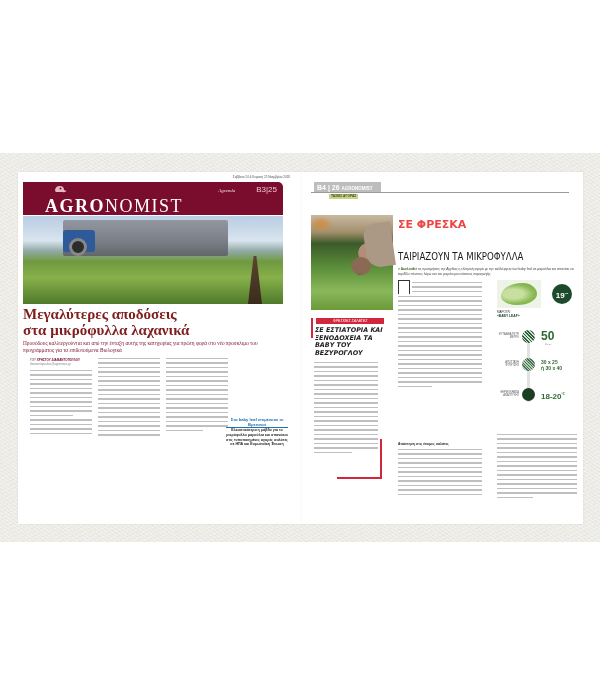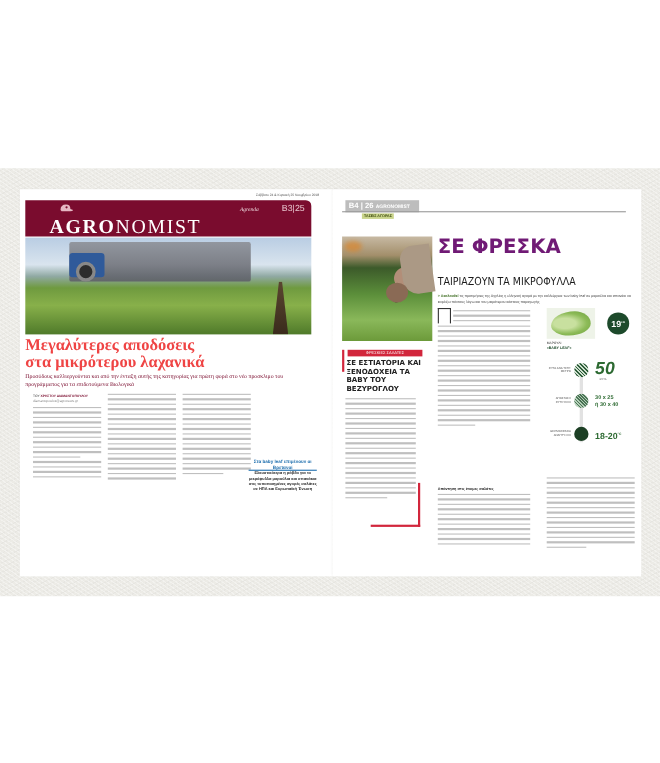--- a/index.html
+++ b/index.html
@@ -21,21 +21,21 @@
   .pagenum-left{position:absolute;right:6px;top:3px;color:#e9c6cf;font-size:8px;display:flex;align-items:baseline;gap:21px;}
   .pagenum-left .brand{font-family:"Liberation Serif",serif;font-style:italic;font-size:5px;color:#f0dde2;}
   .mast-title{position:absolute;left:22px;top:14px;color:#fff;font-family:"Liberation Serif",serif;font-size:18px;letter-spacing:1.5px;white-space:nowrap;}
   .mast-title b{font-weight:bold;}
   .hero{position:absolute;left:5px;top:44px;width:260px;height:88px;
     background:linear-gradient(180deg,#b9cde3 0%,#d9e4ee 28%,#90a9a3 40%,#6f9a3f 52%,#88b04a 70%,#4f7a2a 100%);}
   .hero .machine{position:absolute;left:40px;top:4px;width:165px;height:36px;background:linear-gradient(180deg,#8d9097,#5e6068);border-radius:2px;opacity:.9;}
   .hero .tractor{position:absolute;left:40px;top:14px;width:32px;height:22px;background:#2f5a9a;border-radius:3px;}
   .hero .wheel{position:absolute;left:46px;top:22px;width:18px;height:18px;border-radius:50%;background:#2c2c2c;border:3px solid #888;}
   .hero .furrow{position:absolute;left:225px;top:40px;width:14px;height:48px;background:linear-gradient(180deg,#5a4630,#3a2b1c);clip-path:polygon(40% 0,60% 0,100% 100%,0 100%);}
-  .headline-left{position:absolute;left:5px;top:134px;width:270px;font-family:"Liberation Serif",serif;font-size:15px;line-height:16px;color:#ef4444;font-weight:bold;}
+  .headline-left{position:absolute;left:5px;top:134px;width:270px;font-family:"Liberation Serif",serif;font-size:15px;line-height:16px;color:#7f1d1d;font-weight:bold;}
   .deck-left{position:absolute;left:5px;top:168px;width:260px;font-family:"Liberation Serif",serif;font-size:5.3px;line-height:7px;color:#7a0c2e;}
   .byline{position:absolute;left:12px;top:186px;width:60px;font-size:3px;color:#333;}
   .byline .name{color:#7a0c2e;font-weight:bold;}
   .byline .role{color:#888;}
   .lines{position:absolute;}
   .lines div{height:1.4px;background:#bfbfbf;margin-bottom:3.1px;}
   .pull-left{position:absolute;left:208px;top:245px;width:62px;text-align:center;}
   .pull-left .hl{color:#1f6fae;font-weight:bold;font-size:4.2px;line-height:5px;border-bottom:0.5px solid #1f6fae;}
   .pull-left .bd{color:#222;font-weight:bold;font-size:3.6px;line-height:4.8px;}
 
@@ -44,25 +44,25 @@
   .sec-tab .sm{font-size:4.5px;}
   .sec-rule{position:absolute;left:9px;top:20px;width:258px;height:1px;background:#9a9a9a;}
   .sec-sub{position:absolute;left:27px;top:22px;height:5px;background:#c9d48a;color:#3d4a10;font-size:3.3px;font-weight:bold;padding:0 2px;line-height:5px;}
   .photo-right{position:absolute;left:9px;top:43px;width:82px;height:95px;
     background:radial-gradient(circle at 60% 58%,#3a2b22 0 6%,transparent 7%),
       radial-gradient(ellipse at 70% 40%,#b28e78 0 12%,transparent 13%),
       linear-gradient(180deg,#c7b9a3 0%,#a38f6b 18%,#3c5a2a 30%,#5b8e3a 55%,#8ab85a 80%,#6c9a3a 100%);}
   .photo-right .arm{position:absolute;right:0;top:8px;width:28px;height:44px;background:#ab9985;border-radius:12px 0 0 14px;transform:rotate(-8deg);}
   .photo-right .hand{position:absolute;left:40px;top:42px;width:20px;height:18px;border-radius:50%;background:#8a6a55;}
   .photo-right .blur{position:absolute;left:2px;top:4px;width:16px;height:10px;border-radius:50%;background:#d9862e;filter:blur(2px);opacity:.7;}
-  .headline-right{position:absolute;left:96px;top:46px;font-family:"DejaVu Sans",sans-serif;font-weight:bold;font-size:18px;line-height:14px;color:#701a75;}
+  .headline-right{position:absolute;left:96px;top:46px;font-family:"DejaVu Sans",sans-serif;font-weight:bold;font-size:11px;line-height:14px;color:#ef4444;}
   .subhead-right{position:absolute;left:96px;top:79px;font-family:"DejaVu Sans",sans-serif;font-size:10px;color:#1a1a1a;white-space:nowrap;transform:scaleX(.86);transform-origin:left;}
   .lede{position:absolute;left:96px;top:95px;width:180px;font-size:3.3px;line-height:4.6px;color:#444;}
   .lede b{color:#3b6a1e;}
-  .sidebar{position:absolute;left:9px;top:146px;width:73px;height:92px;}
+  .sidebar{position:absolute;left:9px;top:146px;width:73px;height:92px;font-style:italic;}
   .sidebar .bar{position:absolute;left:0;top:0;width:2px;height:20px;background:#d2263c;}
   .sidebar .tag{position:absolute;left:5px;top:0;width:68px;height:6px;background:#d2263c;color:#fff;font-size:3.6px;text-align:center;line-height:6px;}
   .sidebar .title{position:absolute;left:4px;top:9px;width:70px;font-family:"DejaVu Sans",sans-serif;font-weight:bold;font-size:6.4px;line-height:7.5px;color:#222;}
   .redcorner{position:absolute;left:35px;top:267px;width:45px;height:40px;border-right:2px solid #d2263c;border-bottom:2px solid #d2263c;}
   .dropcap{position:absolute;left:96px;top:108px;width:12px;height:14px;border:1px solid #333;border-bottom:none;}
   .boldhead{position:absolute;font-size:3.4px;font-weight:bold;color:#222;}
   .infographic{position:absolute;left:195px;top:108px;width:80px;height:150px;}
   .lettuce{position:absolute;left:0;top:0;width:44px;height:28px;background:#eef3e8;}
   .lettuce .leaf{position:absolute;left:4px;top:3px;width:36px;height:22px;background:radial-gradient(ellipse at 35% 50%,#c8e09f 0 30%,#8dbb58 60%,#6a9e3a 100%);border-radius:60% 40% 55% 45%/60% 50% 50% 40%;}
   .badge13{position:absolute;left:55px;top:4px;width:20px;height:20px;border-radius:50%;background:#1d4a2b;color:#fff;font-weight:bold;font-size:8px;text-align:center;line-height:20px;}
@@ -97,21 +97,21 @@
     <div class="mast-title"><b>AGRO</b><span>NOMIST</span></div>
   </div>
   <div class="hero">
     <div class="machine"></div>
       <div class="tractor"></div>
       <div class="wheel"></div>
       <div class="furrow"></div>
   </div>
   <div class="headline-left">
     <div>Μεγαλύτερες αποδόσεις</div>
-    <div>στα μικρότερου λαχανικά</div>
+    <div>στα μικρόφυλλα λαχανικά</div>
   </div>
   <div class="deck-left">Προσόδους καλλιεργούνται και από την ένταξη αυτής της κατηγορίας για πρώτη φορά στο νέο προσκλιμο του προγράμματος για τα επιδοτούμενα Βιολογικά</div>
   <div class="byline">
     <span>ΤΟΥ</span> <span class="name">ΧΡΗΣΤΟΥ ΔΙΑΜΑΝΤΟΠΟΥΛΟΥ</span><br>
     <span class="role">diamantopoulos@agronews.gr</span>
   </div>
   <div class="lines" style="left:12px;top:198px;width:62px;">
       <div></div>
       <div></div>
       <div></div>
@@ -287,21 +287,21 @@
       </div>
     <div class="badge13"><span>19</span><sup>cm</sup></div>
     <div class="variety">
       <div>ΜΑΡΟΥΛΙ</div>
       <b>«BABY LEAF»</b>
     </div>
     <div class="stem"></div>
     <div class="irow" style="top:50px;">
       <div class="lbl">ΦΥΤΑ ΑΝΑ ΤΕΤΡ. ΜΕΤΡΟ</div>
       <div class="dot stripe"></div>
-      <div class="val" style="font-size:16px;line-height:12px;font-style:italic;">50</div>
+      <div class="val" style="font-size:12px;line-height:12px;">50</div>
       <div style="position:absolute;left:48px;top:13px;font-size:2.4px;color:#555;">ΦΥΤΑ</div>
     </div>
     <div class="irow" style="top:78px;">
       <div class="lbl">ΑΠΟΣΤΑΣΗ ΦΥΤΕΥΣΗΣ</div>
       <div class="dot check"></div>
       <div class="val" style="font-size:5px;line-height:6px;top:1px;"><span>30 x 25</span><br><span>ή 30 x 40</span></div>
     </div>
     <div class="irow" style="top:108px;">
       <div class="lbl">ΘΕΡΜΟΚΡΑΣΙΑ ΑΝΑΠΤΥΞΗΣ</div>
       <div class="dot solid"></div>

